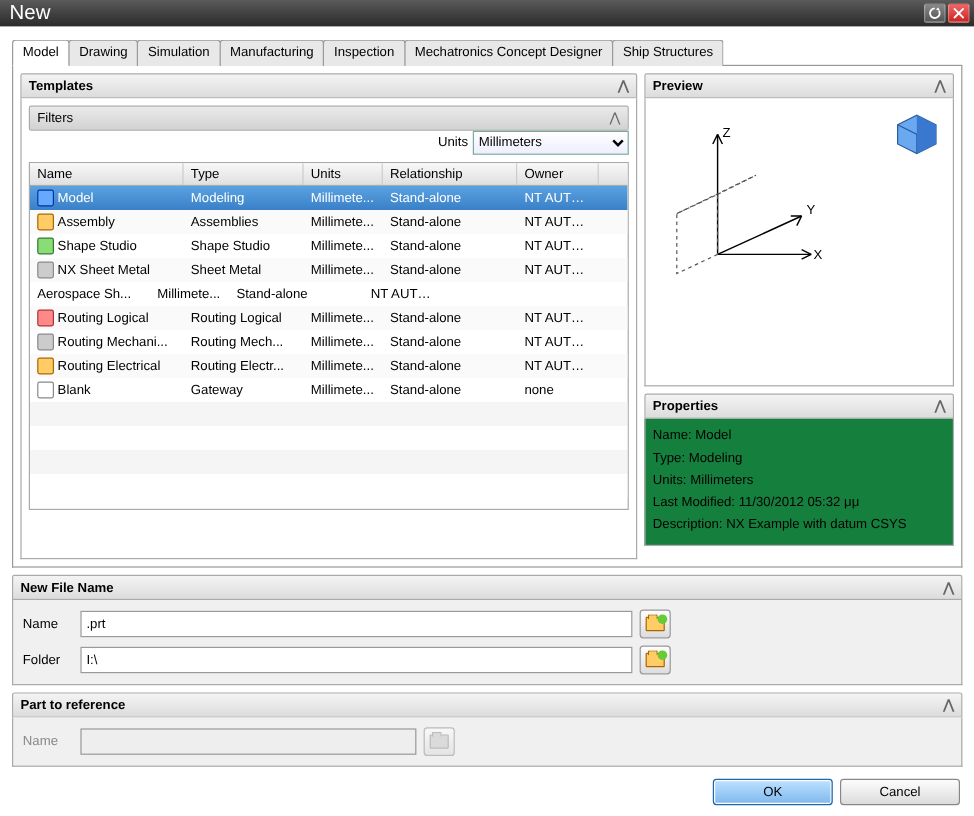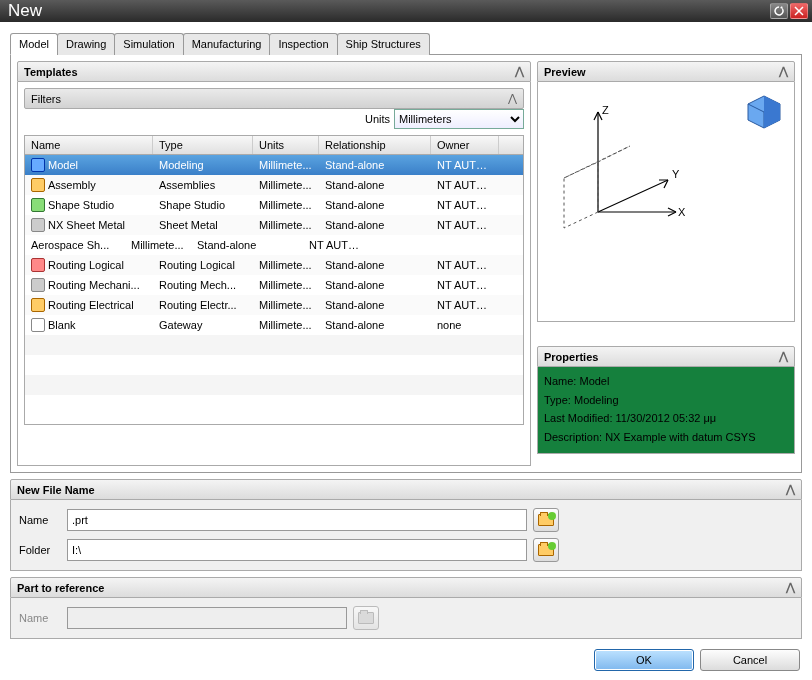--- a/index.html
+++ b/index.html
@@ -13,21 +13,21 @@
 
 .content { padding: 10px 10px 4px 10px; }
 
 .tabs { display: flex; border-bottom: 1px solid #999; }
 .tab { padding: 4px 8px; background: #e8e8e8; border: 1px solid #999; border-bottom: none; margin-right: -1px; cursor: pointer; position: relative; top: 1px; border-radius: 3px 3px 0 0; }
 .tab.active { background: #fff; border-bottom: 1px solid #fff; }
 
 .tab-body { border: 1px solid #999; border-top: none; padding: 6px; display: flex; gap: 6px; height: 418px; }
 
 .left-col { flex: 1; display: flex; flex-direction: column; min-width: 0; }
-.right-col { width: 258px; display: flex; flex-direction: column; gap: 24px; }
+.right-col { width: 258px; display: flex; flex-direction: column; gap: 6px; }
 
 .section-hdr { background: linear-gradient(to bottom, #f4f4f4, #dcdcdc); border: 1px solid #aaa; padding: 3px 6px; display: flex; align-items: center; font-weight: bold; border-radius: 2px 2px 0 0; }
 .section-hdr .chev { margin-left: auto; color: #666; }
 
 .section-body { border: 1px solid #aaa; border-top: none; padding: 6px; background: #fff; }
 
 .filters-hdr { background: linear-gradient(to bottom, #eaeaea, #d2d2d2); border: 1px solid #aaa; padding: 3px 6px; display: flex; align-items: center; border-radius: 2px; margin-bottom: 0; gap: 28px; }
 .filters-hdr .chev { margin-left: auto; color: #666; }
 
 .units-row { display: flex; align-items: center; justify-content: flex-end; gap: 4px; margin-bottom: 6px; }
@@ -99,20 +99,21 @@
   </div>
 </div>
 
 <div class="content">
   <div class="tabs" id="tab-strip">
       <div class="tab active">Model</div>
       <div class="tab">Drawing</div>
       <div class="tab">Simulation</div>
       <div class="tab">Manufacturing</div>
       <div class="tab">Inspection</div>
+      <div class="tab">Mechatronics Concept Designer</div>
       <div class="tab">Ship Structures</div>
     </div>
 
   <div class="tab-body">
     <div class="left-col">
       <div class="section-hdr">
         <span>Templates</span>
         <span class="chev">⋀</span>
       </div>
       <div class="section-body" style="flex:1; display:flex; flex-direction:column;">
@@ -263,20 +264,21 @@
         </div>
       </div>
       <div>
         <div class="section-hdr">
           <span>Properties</span>
           <span class="chev">⋀</span>
         </div>
         <div class="props-body">
           <div><span>Name:</span> <span>Model</span></div>
           <div><span>Type:</span> <span>Modeling</span></div>
+          <div><span>Units:</span> <span>Millimeters</span></div>
           <div><span>Last Modified:</span> <span>11/30/2012 05:32 μμ</span></div>
           <div><span>Description:</span> <span>NX Example with datum CSYS</span></div>
         </div>
       </div>
     </div>
   </div>
 
   <div class="nfm-section">
     <div class="section-hdr">
       <span>New File Name</span>

